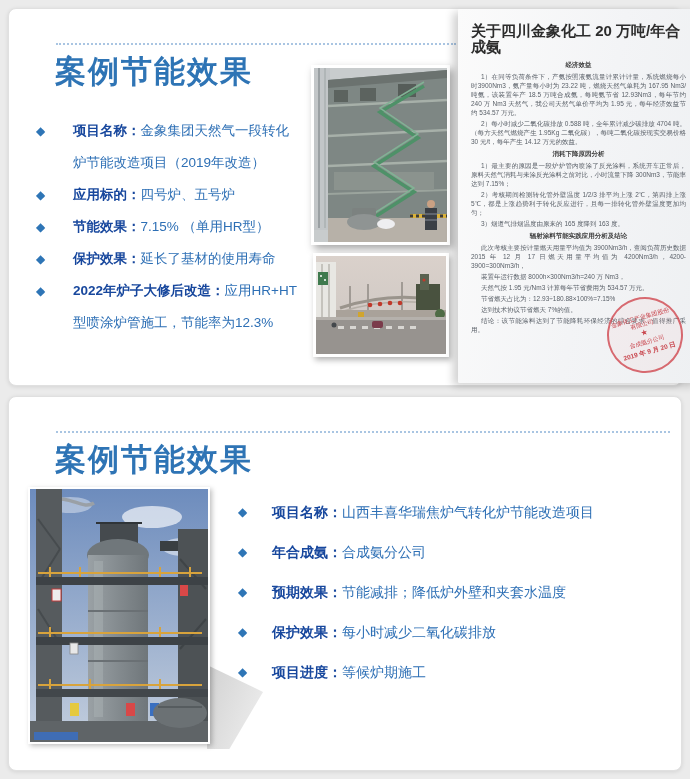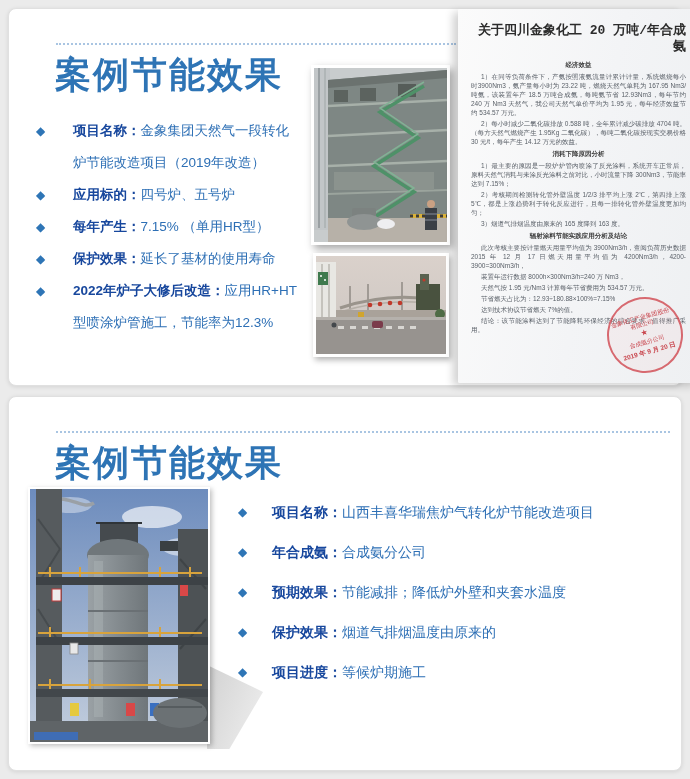--- a/index.html
+++ b/index.html
@@ -20,21 +20,21 @@
   #card1 { top:8px;  height:378px; }
   #card2 { top:396px; height:375px; }
 
   .dotline { position:absolute; height:0; border-top:2px dotted #a9c5e2; }
   #card1 .dotline { left:47px; top:34px; width:400px; }
   #card2 .dotline { left:47px; top:34px; width:614px; }
 
   .slide-title {
     position:absolute; left:46px; top:42px;
     font-family:"Liberation Serif", serif;
-    font-size:36px; font-weight:bold; color:#2E74B5; letter-spacing:2px;
+    font-size:31px; font-weight:bold; color:#2E74B5; letter-spacing:2px;
   }
 
   .bullets { position:absolute; }
   #card1 .bullets { left:26px; top:106px; width:262px; }
   #card2 .bullets { left:228px; top:95px;  width:436px; }
 
   .bullet { position:relative; padding-left:38px; }
   #card1 .bullet { font-size:13.5px; line-height:32px; }
   #card2 .bullet { font-size:14px;   line-height:40px; padding-left:35px; }
 
@@ -62,23 +62,23 @@
   #docpaper {
     position:absolute; left:449px; top:0px; width:241px; height:374px;
     background:linear-gradient(100deg,#fbfbfb 0%,#f3f4f6 55%,#eef0f2 100%);
     box-shadow:-5px 3px 9px rgba(0,0,0,0.18);
     border-radius:2px;
     padding:14px 13px 0 13px;
     overflow:hidden;
     z-index:3;
   }
   .doc-title {
-    font-family:Liberation Mono, monospace;
-    font-size:13px; font-weight:bold; color:#2c2c2c;
-    text-align:right; line-height:16px;
+    font-family:Liberation Sans, sans-serif;
+    font-size:15px; font-weight:bold; color:#2c2c2c;
+    text-align:left; line-height:16px;
   }
   .doc-body { margin-top:6px; }
   .doc-h {
     font-size:6.5px; font-weight:bold; color:#3a3a3a;
     text-align:center; margin:4px 0 2px 0;
   }
   .doc-p {
     font-size:6.5px; color:#5a6068; line-height:9px;
     text-align:justify; margin-bottom:2px; text-indent:10px;
   }
@@ -104,21 +104,21 @@
   <div class="slide-title">案例节能效果</div>
 
   <div class="bullets">
     <div class="bullet">
       <span class="diamond">◆</span><span class="blabel">项目名称：</span><span class="bvalue">金象集团天然气一段转化炉节能改造项目（2019年改造）</span>
     </div>
     <div class="bullet">
       <span class="diamond">◆</span><span class="blabel">应用标的：</span><span class="bvalue">四号炉、五号炉</span>
     </div>
     <div class="bullet">
-      <span class="diamond">◆</span><span class="blabel">每年产生：</span><span class="bvalue">7.15% （单用HR型）</span>
+      <span class="diamond">◆</span><span class="blabel">节能效果：</span><span class="bvalue">7.15% （单用HR型）</span>
     </div>
     <div class="bullet">
       <span class="diamond">◆</span><span class="blabel">保护效果：</span><span class="bvalue">延长了基材的使用寿命</span>
     </div>
     <div class="bullet">
       <span class="diamond">◆</span><span class="blabel">2022年炉子大修后改造：</span><span class="bvalue">应用HR+HT型喷涂炉管施工，节能率为12.3%</span>
     </div>
   </div>
 
   <div class="photo" id="photo1">
@@ -298,19 +298,19 @@
     <div class="bullet">
       <span class="diamond">◆</span><span class="blabel">项目名称：</span><span class="bvalue">山西丰喜华瑞焦炉气转化炉节能改造项目</span>
     </div>
     <div class="bullet">
       <span class="diamond">◆</span><span class="blabel">年合成氨：</span><span class="bvalue">合成氨分公司</span>
     </div>
     <div class="bullet">
       <span class="diamond">◆</span><span class="blabel">预期效果：</span><span class="bvalue">节能减排；降低炉外壁和夹套水温度</span>
     </div>
     <div class="bullet">
-      <span class="diamond">◆</span><span class="blabel">保护效果：</span><span class="bvalue">烟道气排烟温度由原来的</span>
+      <span class="diamond">◆</span><span class="blabel">保护效果：</span><span class="bvalue">每小时减少二氧化碳排放</span>
     </div>
     <div class="bullet">
       <span class="diamond">◆</span><span class="blabel">项目进度：</span><span class="bvalue">等候炉期施工</span>
     </div>
   </div>
 </div>
 
 </body></html>

